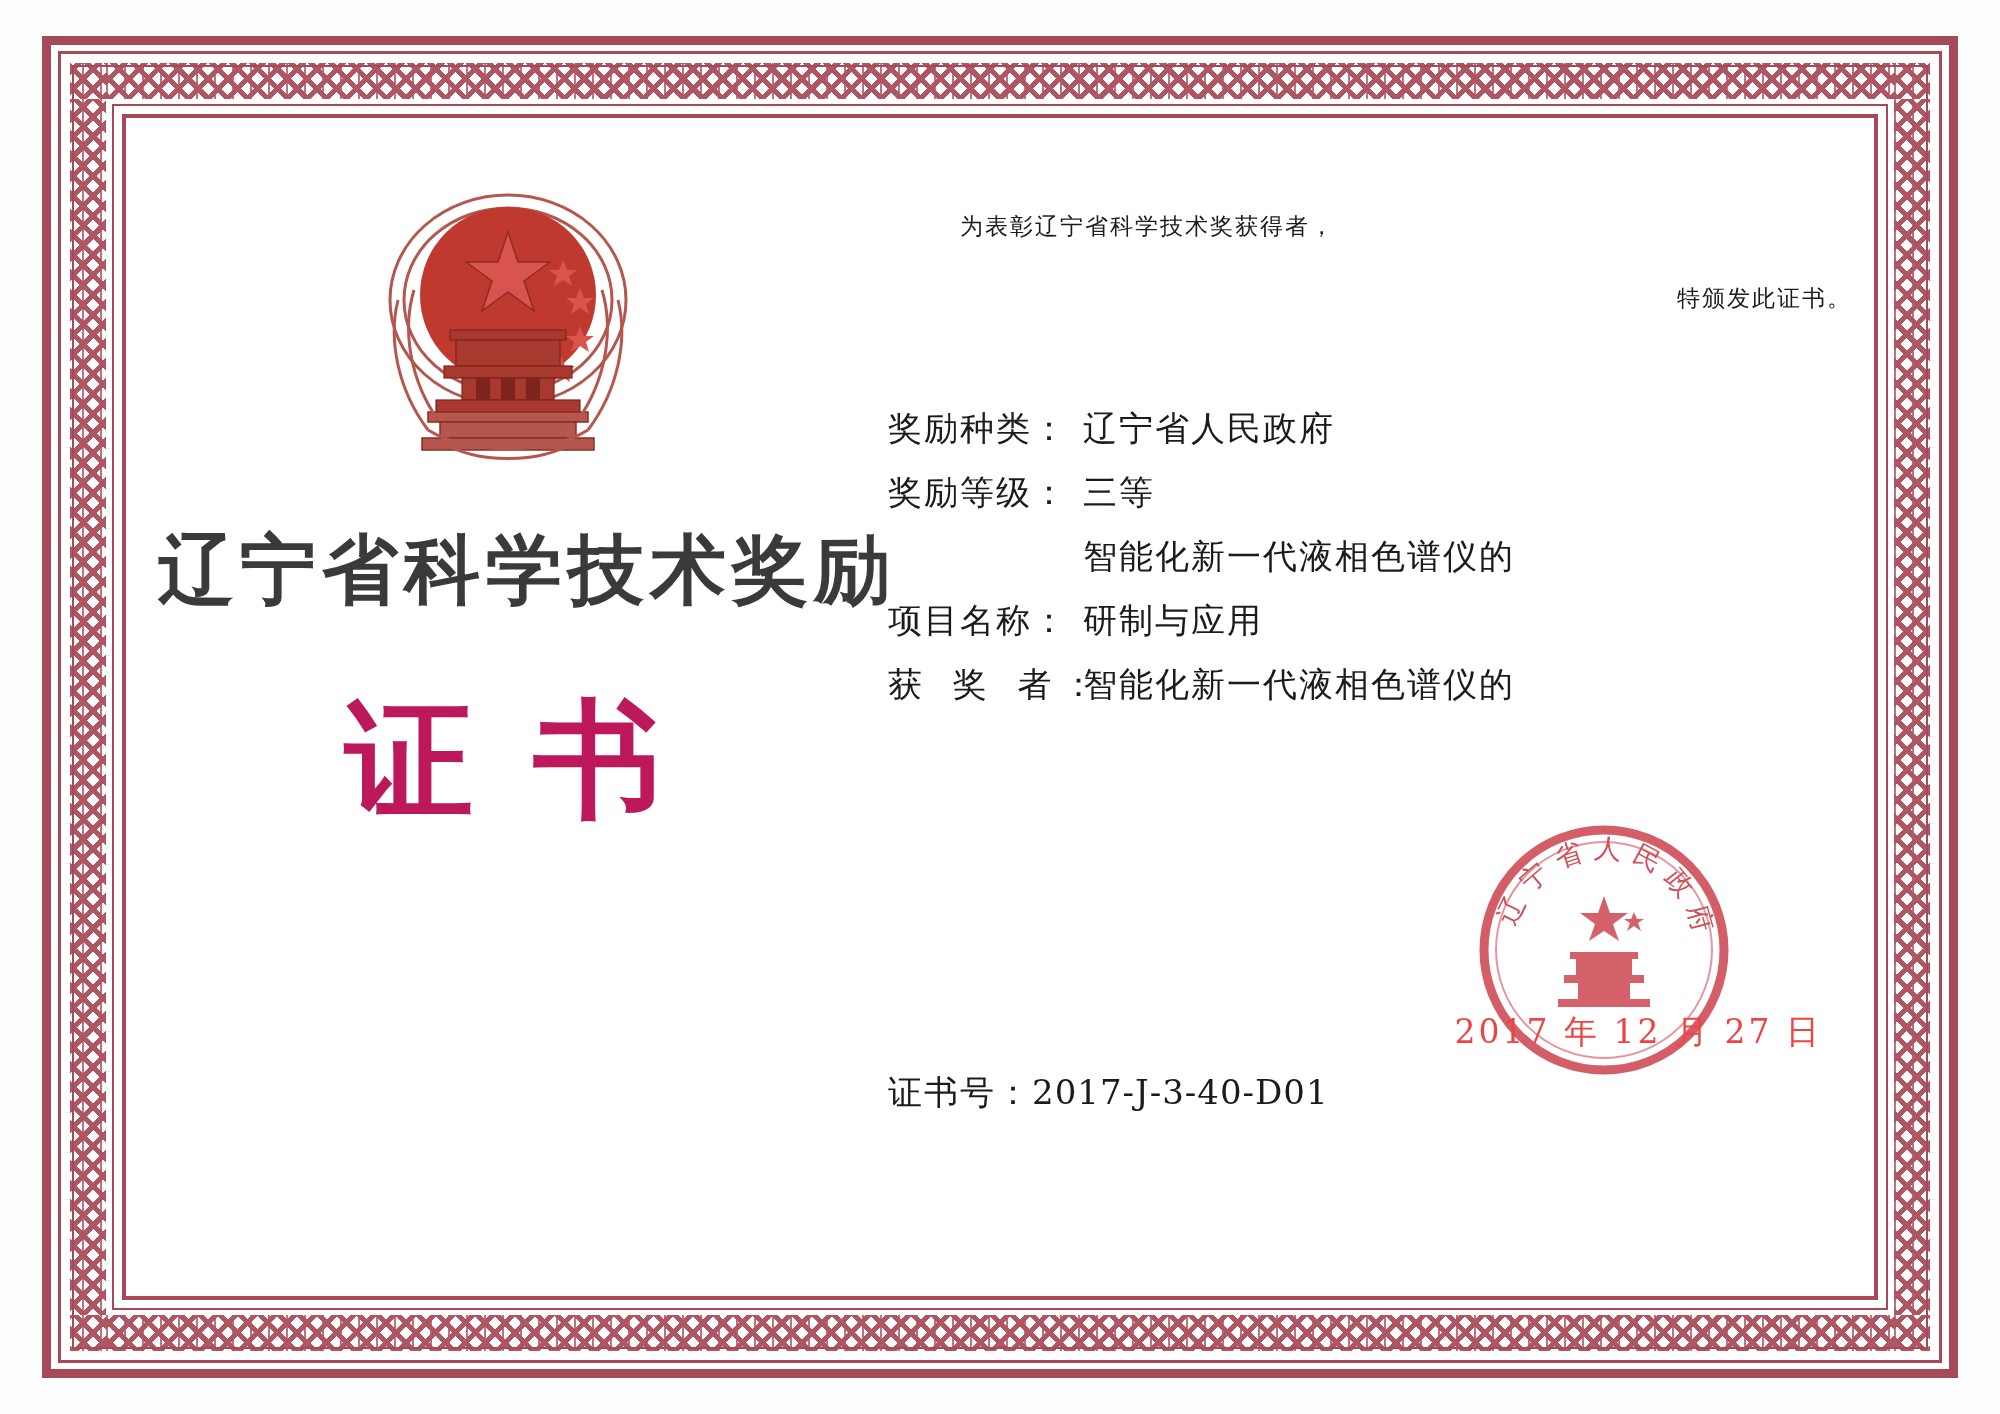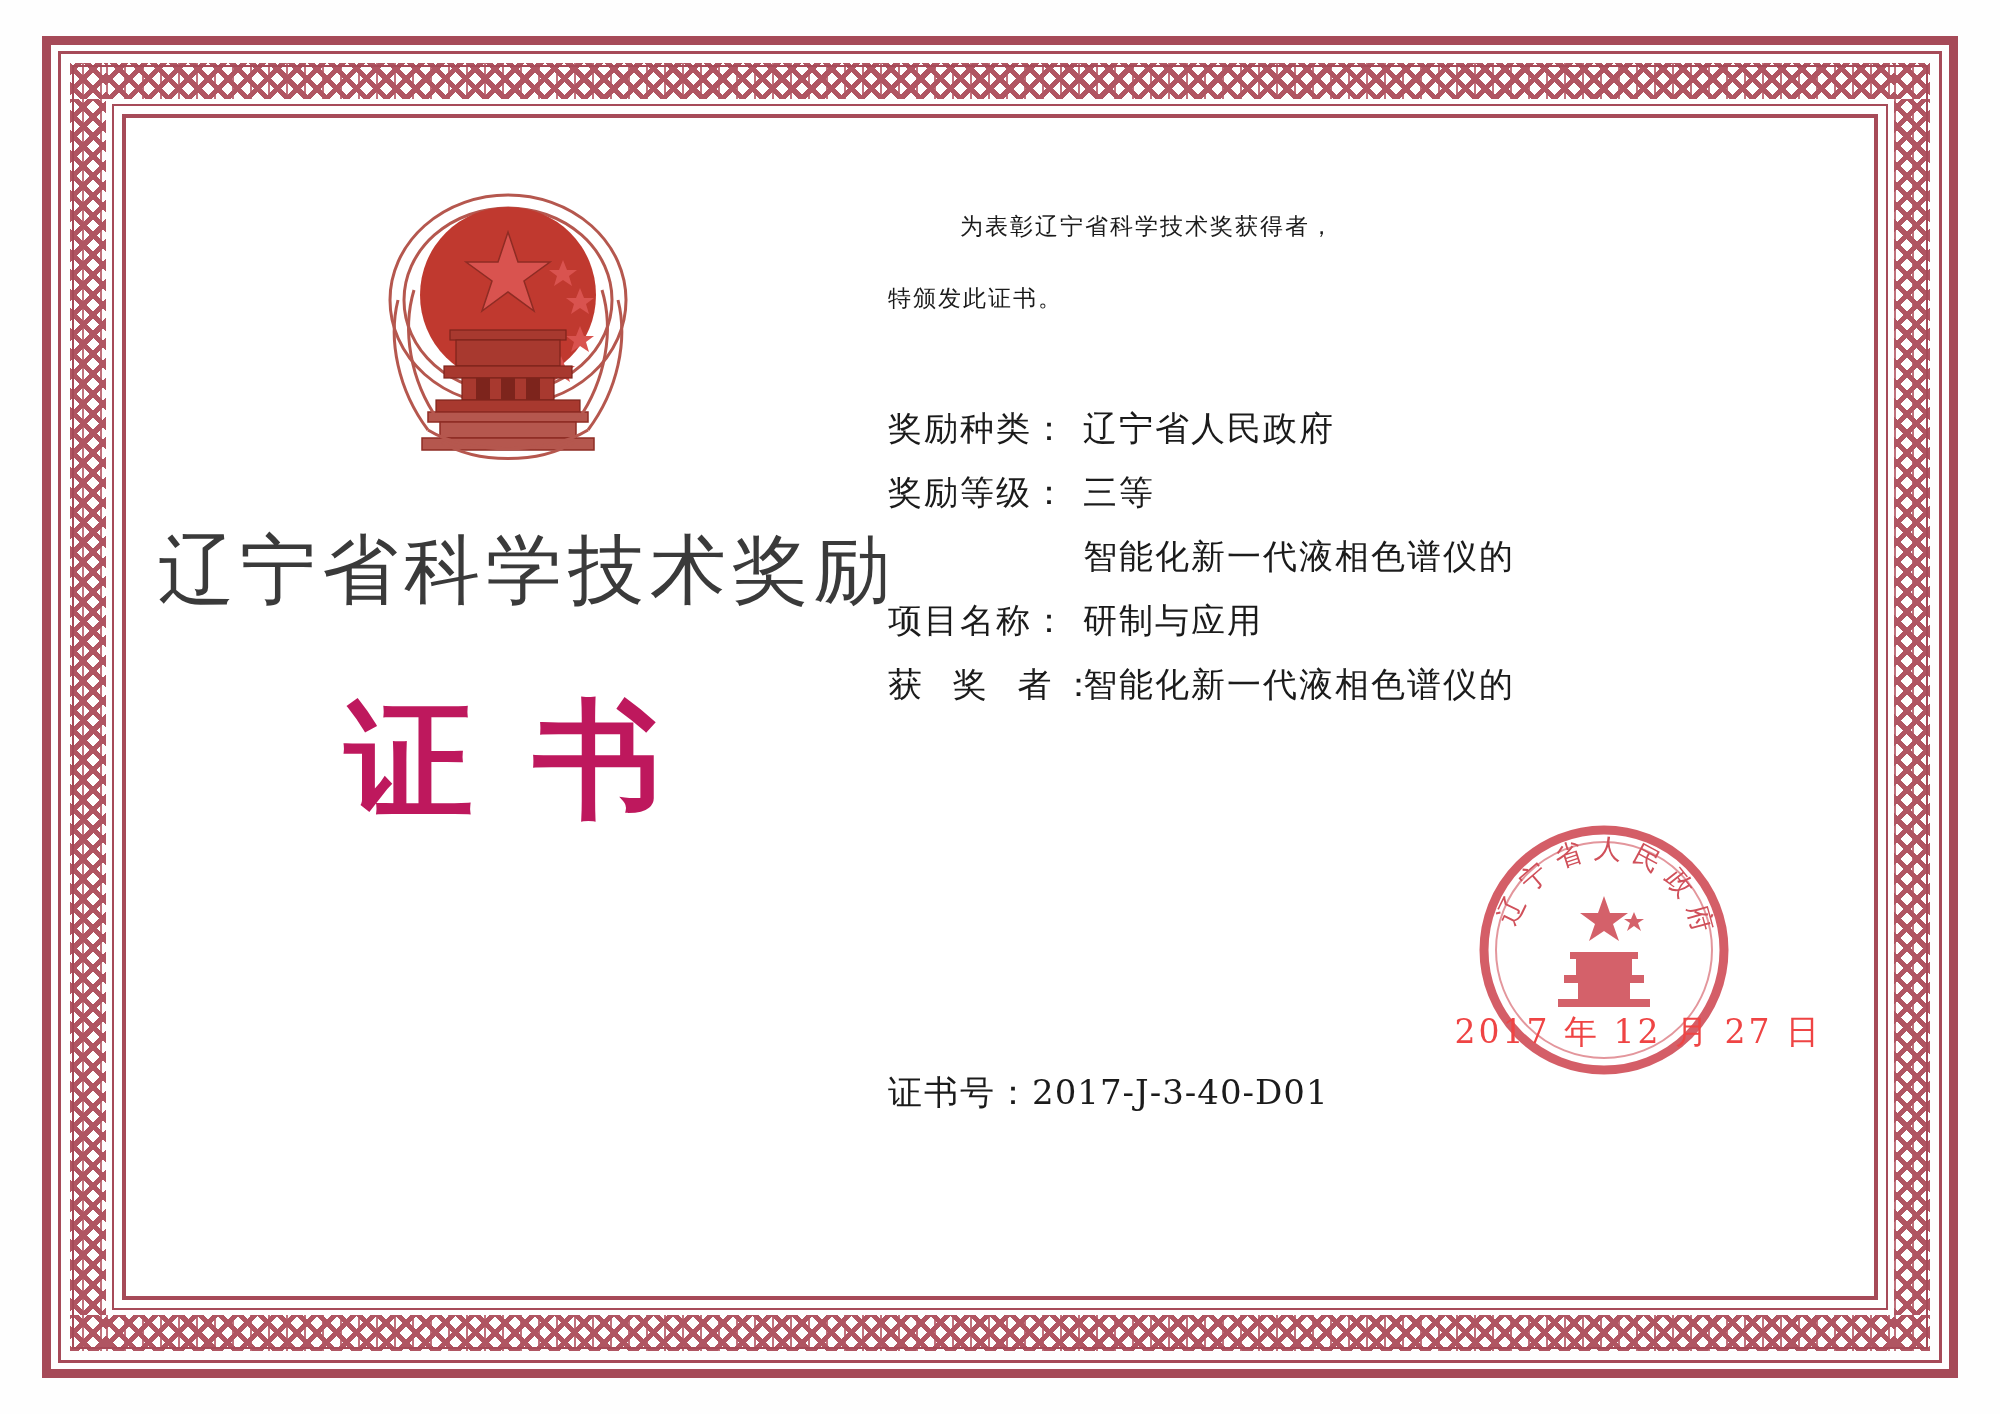--- a/index.html
+++ b/index.html
@@ -102,21 +102,21 @@
   }
 
   .left-title {
     position: absolute;
     left: 30px;
     top: 400px;
     width: 690px;
     text-align: center;
     font-family: "DejaVu Sans", "Liberation Sans", sans-serif;
     font-size: 76px;
-    font-weight: normal;
+    font-weight: bold;
     color: #3a3a3a;
     letter-spacing: 6px;
     white-space: nowrap;
   }
 
   .left-word {
     position: absolute;
     left: 30px;
     top: 555px;
     width: 690px;
@@ -143,20 +143,21 @@
   .intro {
     font-size: 23px;
     line-height: 72px;
     letter-spacing: 2px;
   }
   .intro .line1 {
     margin-left: 72px;
   }
   .intro .line2 {
     margin-left: 0;
+    text-align: right;
   }
 
   .fields {
     margin-top: 62px;
   }
   .field-row {
     display: flex;
     align-items: flex-end;
     font-size: 34px;
     line-height: 64px;

